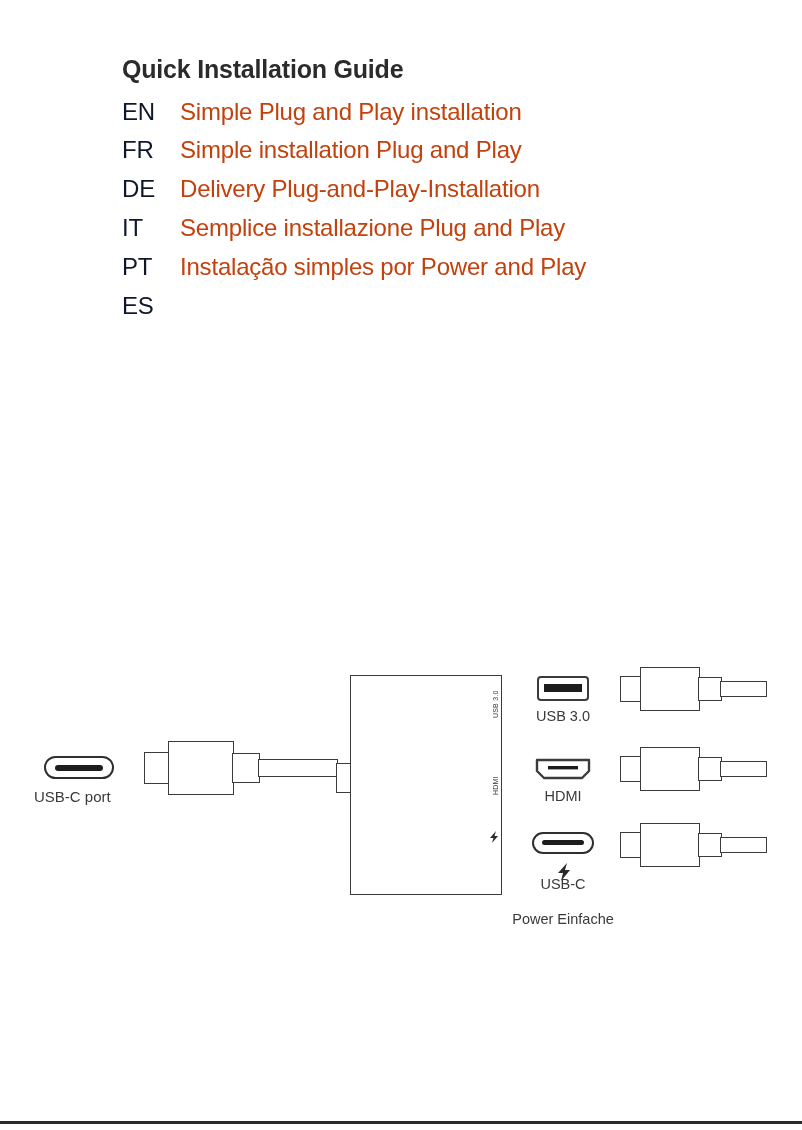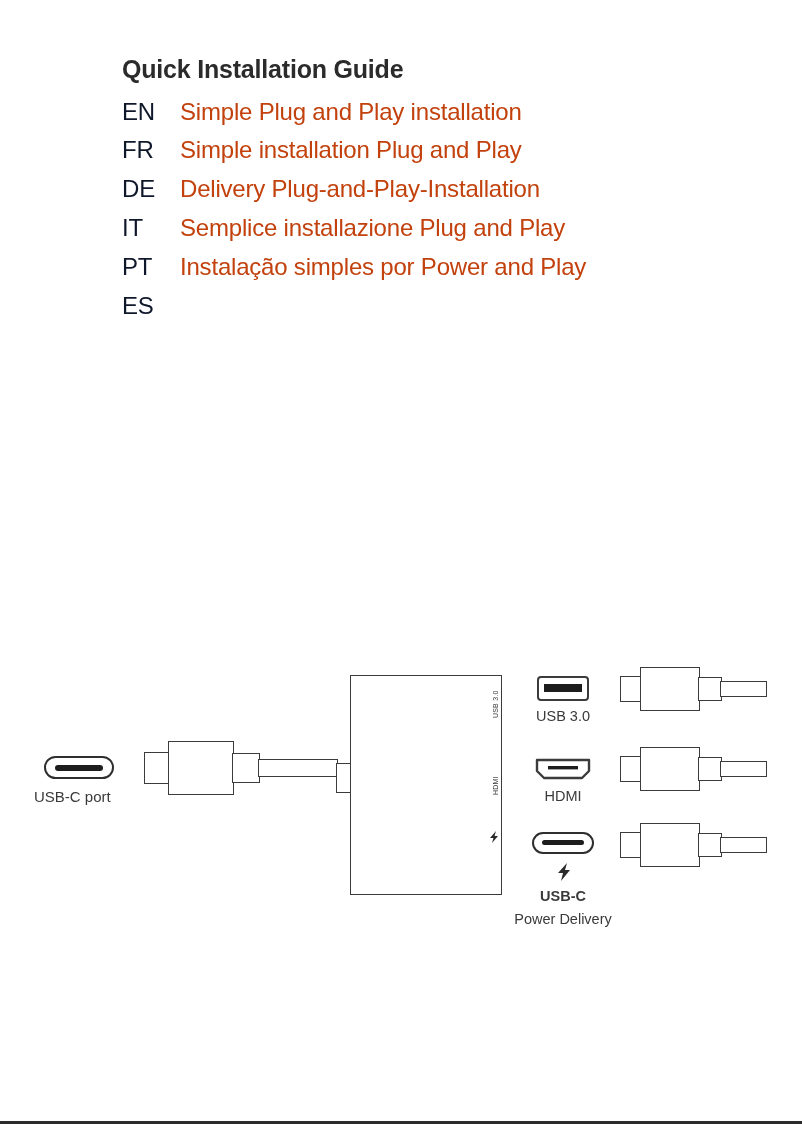--- a/index.html
+++ b/index.html
@@ -289,22 +289,22 @@
 
   <div class="conn-tip" style="left:620px; top:116px; width:22px; height:26px;"></div>
   <div class="conn-body" style="left:640px; top:107px; width:60px; height:44px;"></div>
   <div class="conn-neck" style="left:698px; top:117px; width:24px; height:24px;"></div>
   <div class="cable" style="left:720px; top:121px; width:47px; height:16px;"></div>
 
   <div class="usbc-pd-icon" style="left:532px; top:192px;"></div>
   <svg class="bolt" style="left:555px; top:222px;" viewBox="0 0 18 20">
     <path d="M12 1 L3 11 L8 11 L6 19 L15 8 L10 8 Z" fill="#2a2a2a"></path>
   </svg>
-  <div class="port-label-center" style="left:563px; top:248px;font-weight:bold;">USB-C</div>
-  <div class="port-label-center" style="left:563px; top:271px;">Power Delivery</div>
+  <div class="port-label-center" style="left:563px; top:236px;">USB-C</div>
+  <div class="port-label-center" style="left:563px; top:271px;">Power Einfache</div>
 
   <div class="conn-tip" style="left:620px; top:192px; width:22px; height:26px;"></div>
   <div class="conn-body" style="left:640px; top:183px; width:60px; height:44px;"></div>
   <div class="conn-neck" style="left:698px; top:193px; width:24px; height:24px;"></div>
   <div class="cable" style="left:720px; top:197px; width:47px; height:16px;"></div>
 
 </div>
 
 <div class="bottom-rule"></div>
 

